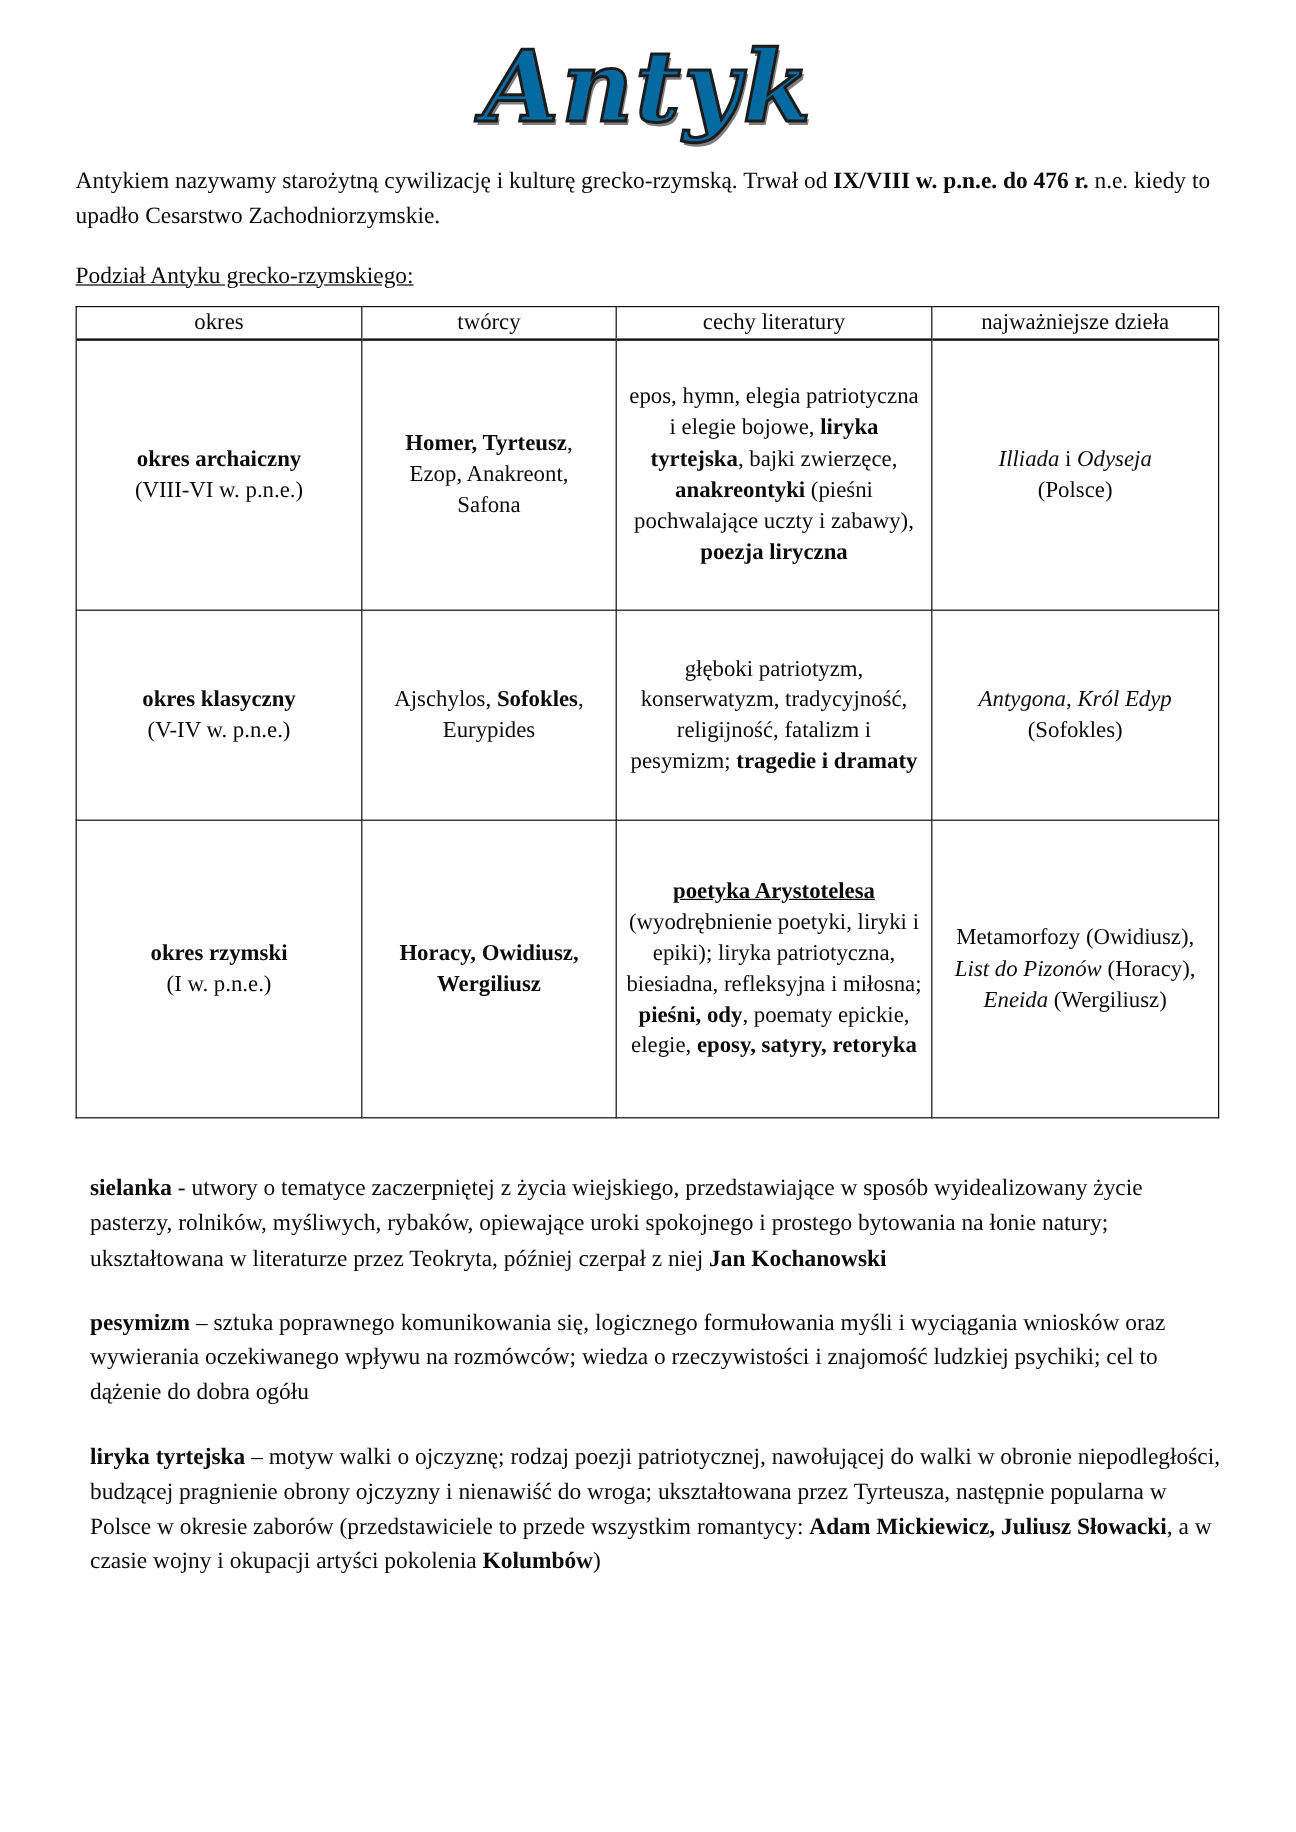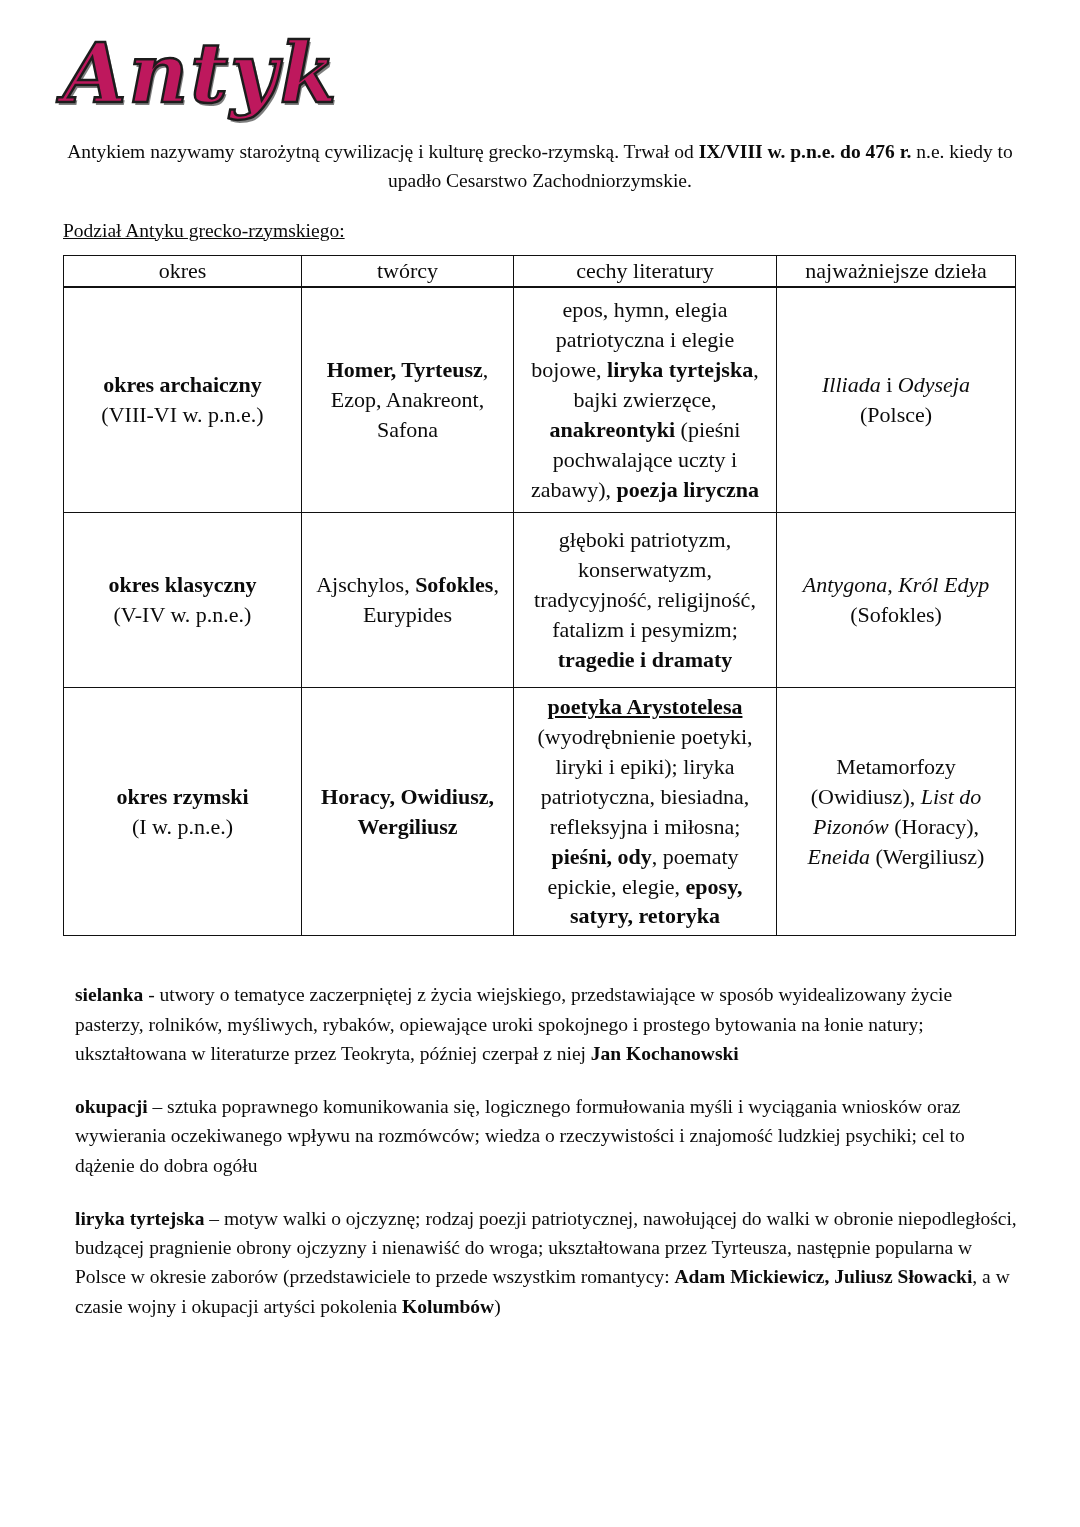--- a/index.html
+++ b/index.html
@@ -16,51 +16,50 @@
   }
   .page {
     width: 954px;
     margin: 0 auto;
     padding: 0 63px;
     box-sizing: content-box;
   }
   
   .doc-title {
     margin: 28px 0 0 0;
-    text-align: left;
+    text-align: center;
     font-size: 82px;
     line-height: 1.1;
     font-style: italic;
     font-weight: bold;
     font-family: "DejaVu Serif", serif;
     letter-spacing: 2px;
-    color: #be185d;
+    color: #0369a1;
     -webkit-text-stroke: 2.5px #1c1c1c;
     text-shadow: 2px 3px 0 rgba(20,20,20,0.55);
   }
   .intro {
     margin: 20px 0 0 0;
     font-size: 19.5px;
     line-height: 1.47;
-    text-align: center;
   }
   .section-heading {
     margin: 22px 0 12px 0;
     font-size: 19.5px;
     line-height: 1.3;
   }
   .section-heading .hd {
     text-decoration: underline;
   }
   table.periods {
     margin-top: 4px;
     border-collapse: collapse;
     width: 952px;
     table-layout: fixed;
-    font-size: 22px;
+    font-size: 19px;
     line-height: 1.36;
     border-radius: 11px;
   }
   table.periods th, table.periods td {
     border: 1.6px solid #111111;
     text-align: center;
     vertical-align: middle;
     padding: 1px 7px;
     overflow: hidden;
   }
@@ -134,17 +133,17 @@
         <td><span class="b">okres rzymski</span><br><span>(I w. p.n.e.)</span></td>
         <td><span class="b">Horacy, Owidiusz,</span><br><span class="b">Wergiliusz</span></td>
         <td><span class="b u">poetyka Arystotelesa</span><br><span>(wyodrębnienie poetyki, liryki i epiki); liryka patriotyczna, biesiadna, refleksyjna i miłosna; </span><span class="b">pieśni, ody</span><span>, poematy epickie, elegie, </span><span class="b">eposy, satyry, retoryka</span></td>
         <td><span>Metamorfozy (Owidiusz), </span><span class="i">List do Pizonów</span><span> (Horacy), </span><span class="i">Eneida</span><span> (Wergiliusz)</span></td>
       </tr>
     </tbody>
   </table>
 
   <div class="definitions">
     <p><span class="b">sielanka</span><span> - utwory o tematyce zaczerpniętej z życia wiejskiego, przedstawiające w sposób wyidealizowany życie pasterzy, rolników, myśliwych, rybaków, opiewające uroki spokojnego i prostego bytowania na łonie natury; ukształtowana w literaturze przez Teokryta, później czerpał z niej </span><span class="b">Jan Kochanowski</span></p>
-    <p><span class="b">okupacji</span><span> – sztuka poprawnego komunikowania się, logicznego formułowania myśli i wyciągania wniosków oraz wywierania oczekiwanego wpływu na rozmówców; wiedza o rzeczywistości i znajomość ludzkiej psychiki; cel to dążenie do dobra ogółu</span></p>
+    <p><span class="b">pesymizm</span><span> – sztuka poprawnego komunikowania się, logicznego formułowania myśli i wyciągania wniosków oraz wywierania oczekiwanego wpływu na rozmówców; wiedza o rzeczywistości i znajomość ludzkiej psychiki; cel to dążenie do dobra ogółu</span></p>
     <p><span class="b">liryka tyrtejska</span><span> – motyw walki o ojczyznę; rodzaj poezji patriotycznej, nawołującej do walki w obronie niepodległości, budzącej pragnienie obrony ojczyzny i nienawiść do wroga; ukształtowana przez Tyrteusza, następnie popularna w Polsce w okresie zaborów (przedstawiciele to przede wszystkim romantycy: </span><span class="b">Adam Mickiewicz, Juliusz Słowacki</span><span>, a w czasie wojny i okupacji artyści pokolenia </span><span class="b">Kolumbów</span><span>)</span></p>
   </div>
 
 </div>
 
 </body></html>

